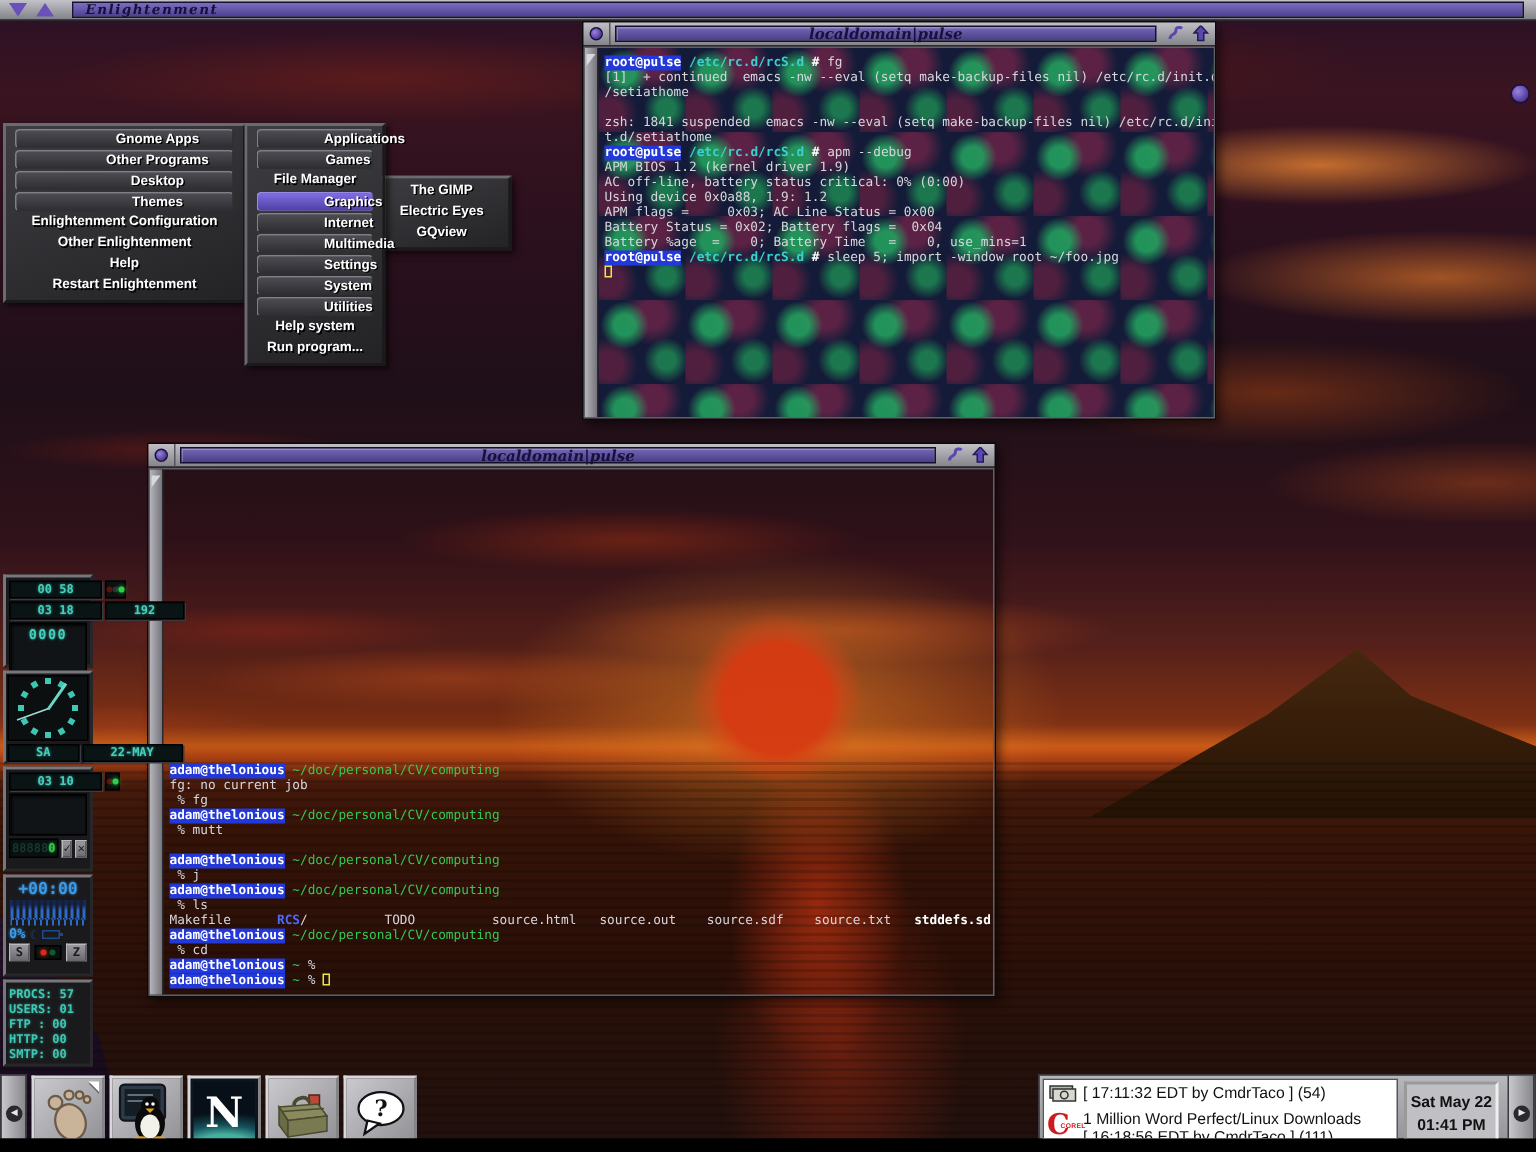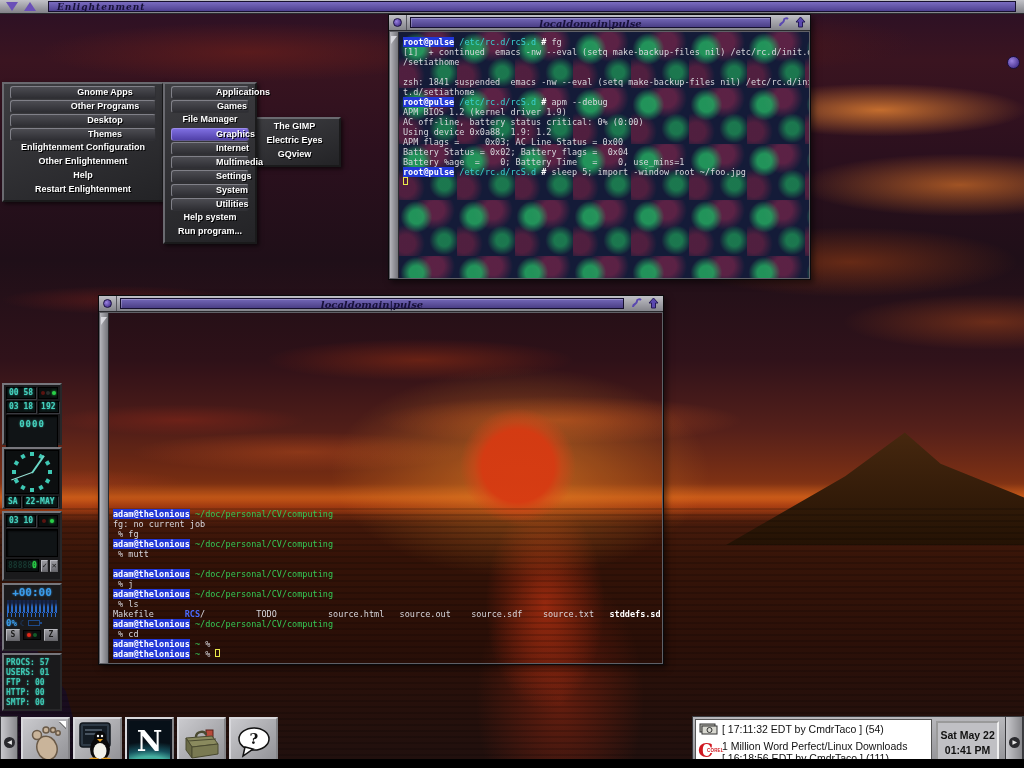--- a/index.html
+++ b/index.html
@@ -86,33 +86,33 @@
       radial-gradient(circle at 78% 72%, rgba(30,150,86,.75) 0 6px, rgba(30,150,86,0) 15px),
       radial-gradient(circle at 62% 18%, rgba(150,40,80,.55) 0 9px, rgba(150,40,80,0) 20px),
       radial-gradient(circle at 12% 78%, rgba(140,36,70,.5) 0 9px, rgba(140,36,70,0) 19px);
     background-size:58px 56px;
     padding:5px 4px;}
   #term2{left:98px;top:295px;width:566px;height:370px;}
   #term2 .econtent{background:rgba(10,4,8,.05);padding:196px 4px 0 4px;}
   .tline{white-space:pre;height:10px;line-height:10px;color:#d6d6dc;}
   .seg-t{color:#d6d6dc;}
   .seg-pr{color:#fff;background:#2238d8;font-weight:bold;}
-  .seg-cy{color:#3ad0d0;font-weight:normal;}
+  .seg-cy{color:#3ad0d0;font-weight:bold;}
   .seg-wh{color:#ffffff;font-weight:bold;}
   .seg-gr{color:#35c855;}
   .seg-bl{color:#4a6aff;font-weight:bold;}
   .seg-cur{display:inline-block;width:5px;height:8px;border:1px solid #e8e84a;vertical-align:-1px;}
 
   
   .epplet{position:absolute;left:2px;width:60px;background:#1a1a1c;
     border:2px outset #77777d;padding:2px;color:#45d0bd;
     font-family:"DejaVu Sans Mono",monospace;}
   .erow{display:flex;gap:2px;margin-bottom:2px;align-items:center;}
   .dbox{background:#0a1414;border:1px solid #000;box-shadow:inset 1px 1px 0 #051010, 1px 1px 0 #3a3a40;
-    color:#45d0bd;font-size:8px;font-weight:bold;line-height:10px;padding:0 2px;white-space:nowrap;
+    color:#45d0bd;font-size:8px;font-weight:bold;line-height:10px;padding:0 18px;white-space:nowrap;
     text-shadow:0 0 2px rgba(69,208,189,.7);}
   .ledbox{background:#0a0f0f;border:1px solid #000;height:12px;flex:1;display:flex;align-items:center;justify-content:space-evenly;}
   .led{width:4px;height:4px;border-radius:50%;display:block;}
   .led.r{background:#5a1410;}.led.rb{background:#e02818;box-shadow:0 0 3px #e02818;}
   .led.d{background:#2a2f2f;}
   .led.g{background:#2ad048;box-shadow:0 0 3px #2ad048;}.led.gd{background:#145a28;}
   .escreen{background:#101416;border:1px solid #000;box-shadow:inset 1px 1px 2px #000;
     text-align:center;color:#45d0bd;font-size:9px;font-weight:bold;letter-spacing:1px;
     text-shadow:0 0 2px rgba(69,208,189,.7);}
   #epp-monitor{top:383px;height:62px;}

